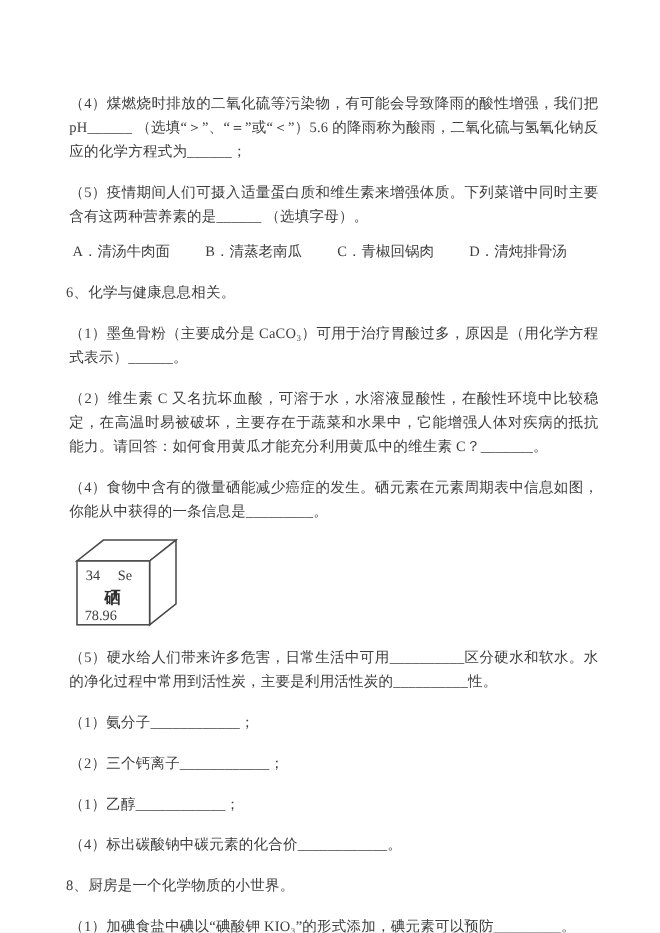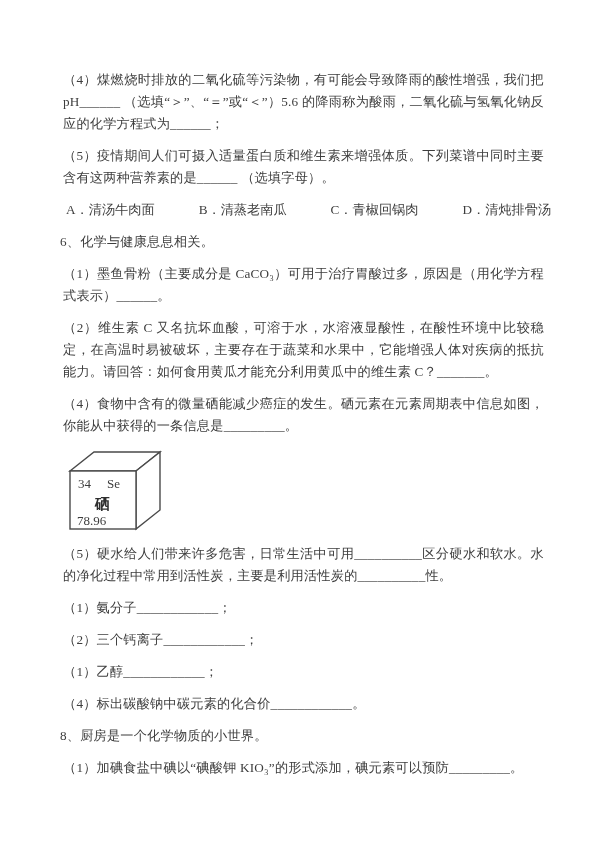--- a/index.html
+++ b/index.html
@@ -13,36 +13,36 @@
     height: 848px;
     margin: 0 auto;
     background: #ffffff;
     box-sizing: border-box;
     padding: 68px 56px 20px 60px;
     font-family: "Liberation Serif", "DejaVu Serif", serif;
     color: #3d3d3d;
     overflow: hidden;
   }
   .para {
-    margin: 1px 0 10px 0;
+    margin: 15px 0 10px 0;
     font-size: 13.2px;
     line-height: 22px;
     text-align: justify;
     letter-spacing: 0.2px;
   }
   .sub {
     padding-left: 3px;
   }
   .options-row {
     display: flex;
     margin: 0 0 10px 0;
     padding-left: 6px;
     font-size: 13.2px;
     line-height: 22px;
-    gap: 44px;
+    gap: 32px;
   }
   .options-row span {
     white-space: nowrap;
   }
   .element-figure {
     margin: 4px 0 10px 2px;
     width: 110px;
     height: 86px;
     text-align: right;
   }

